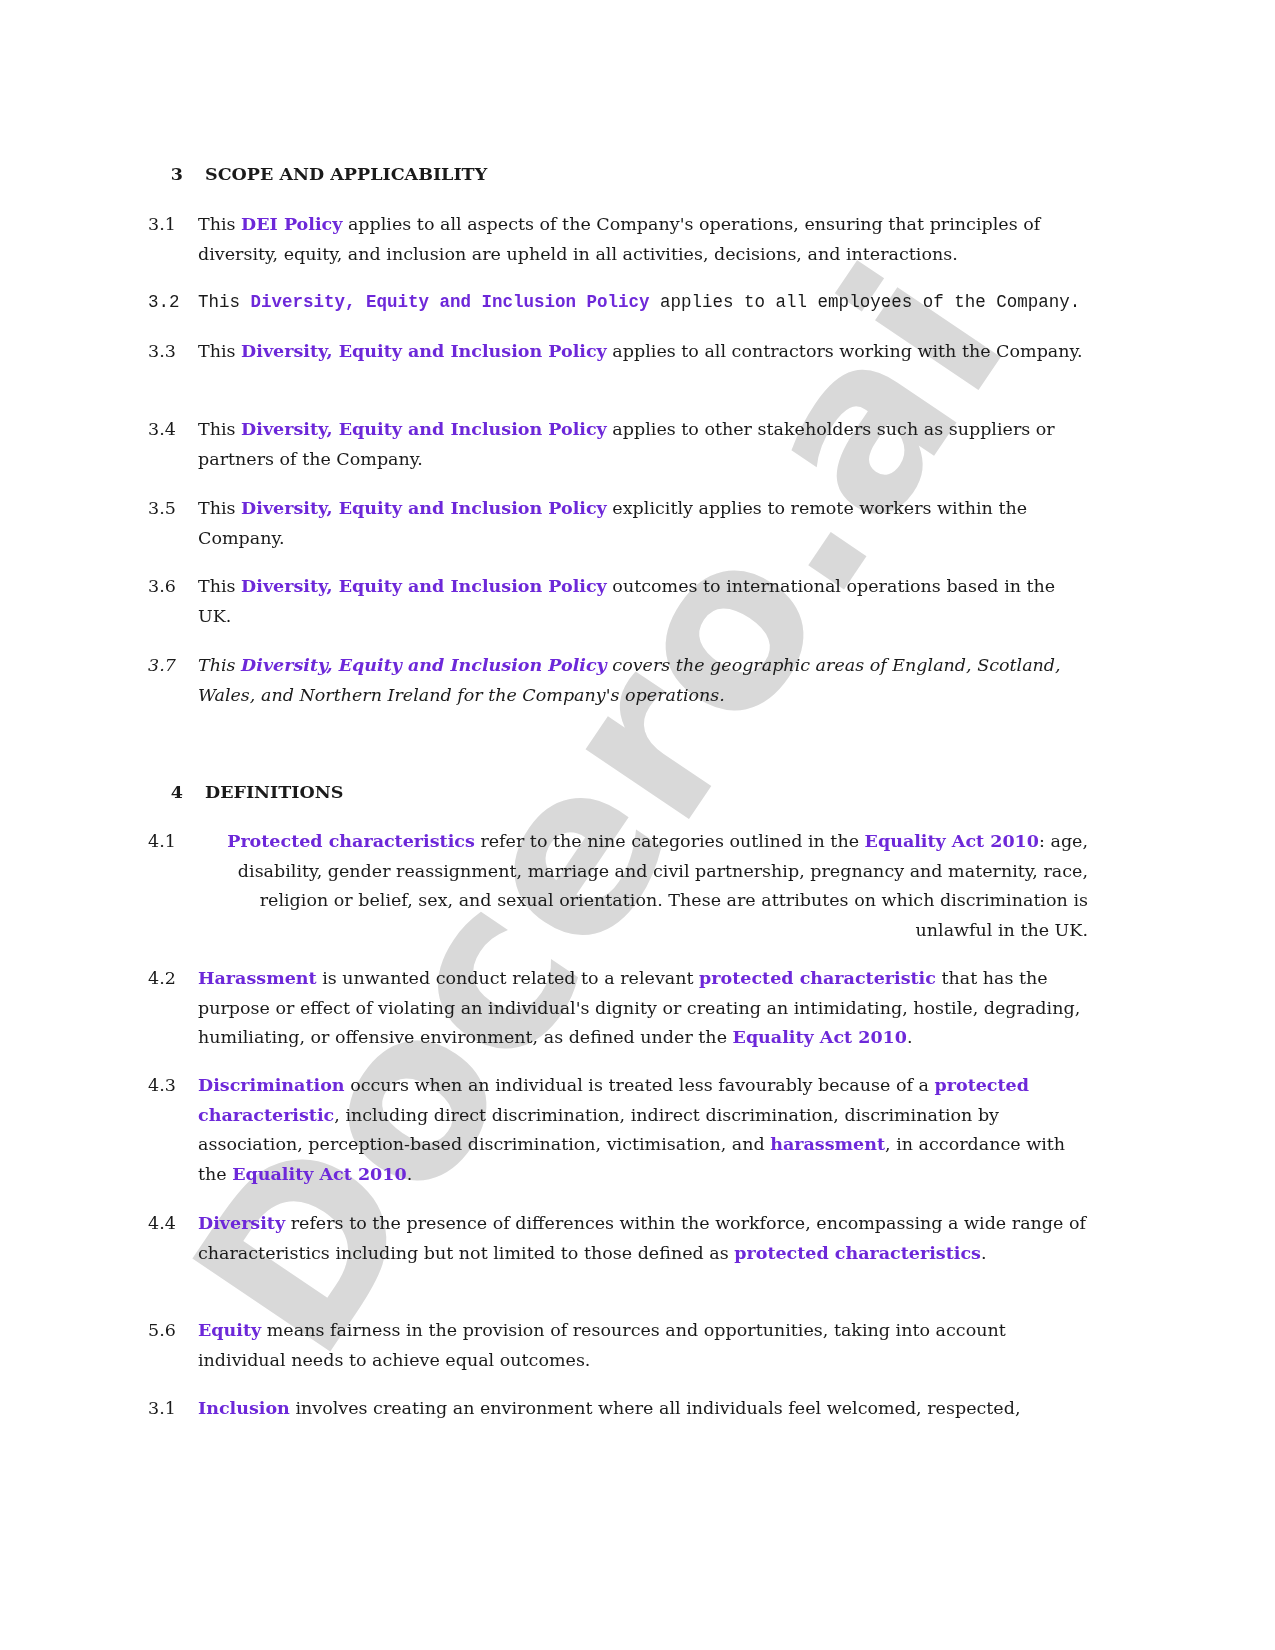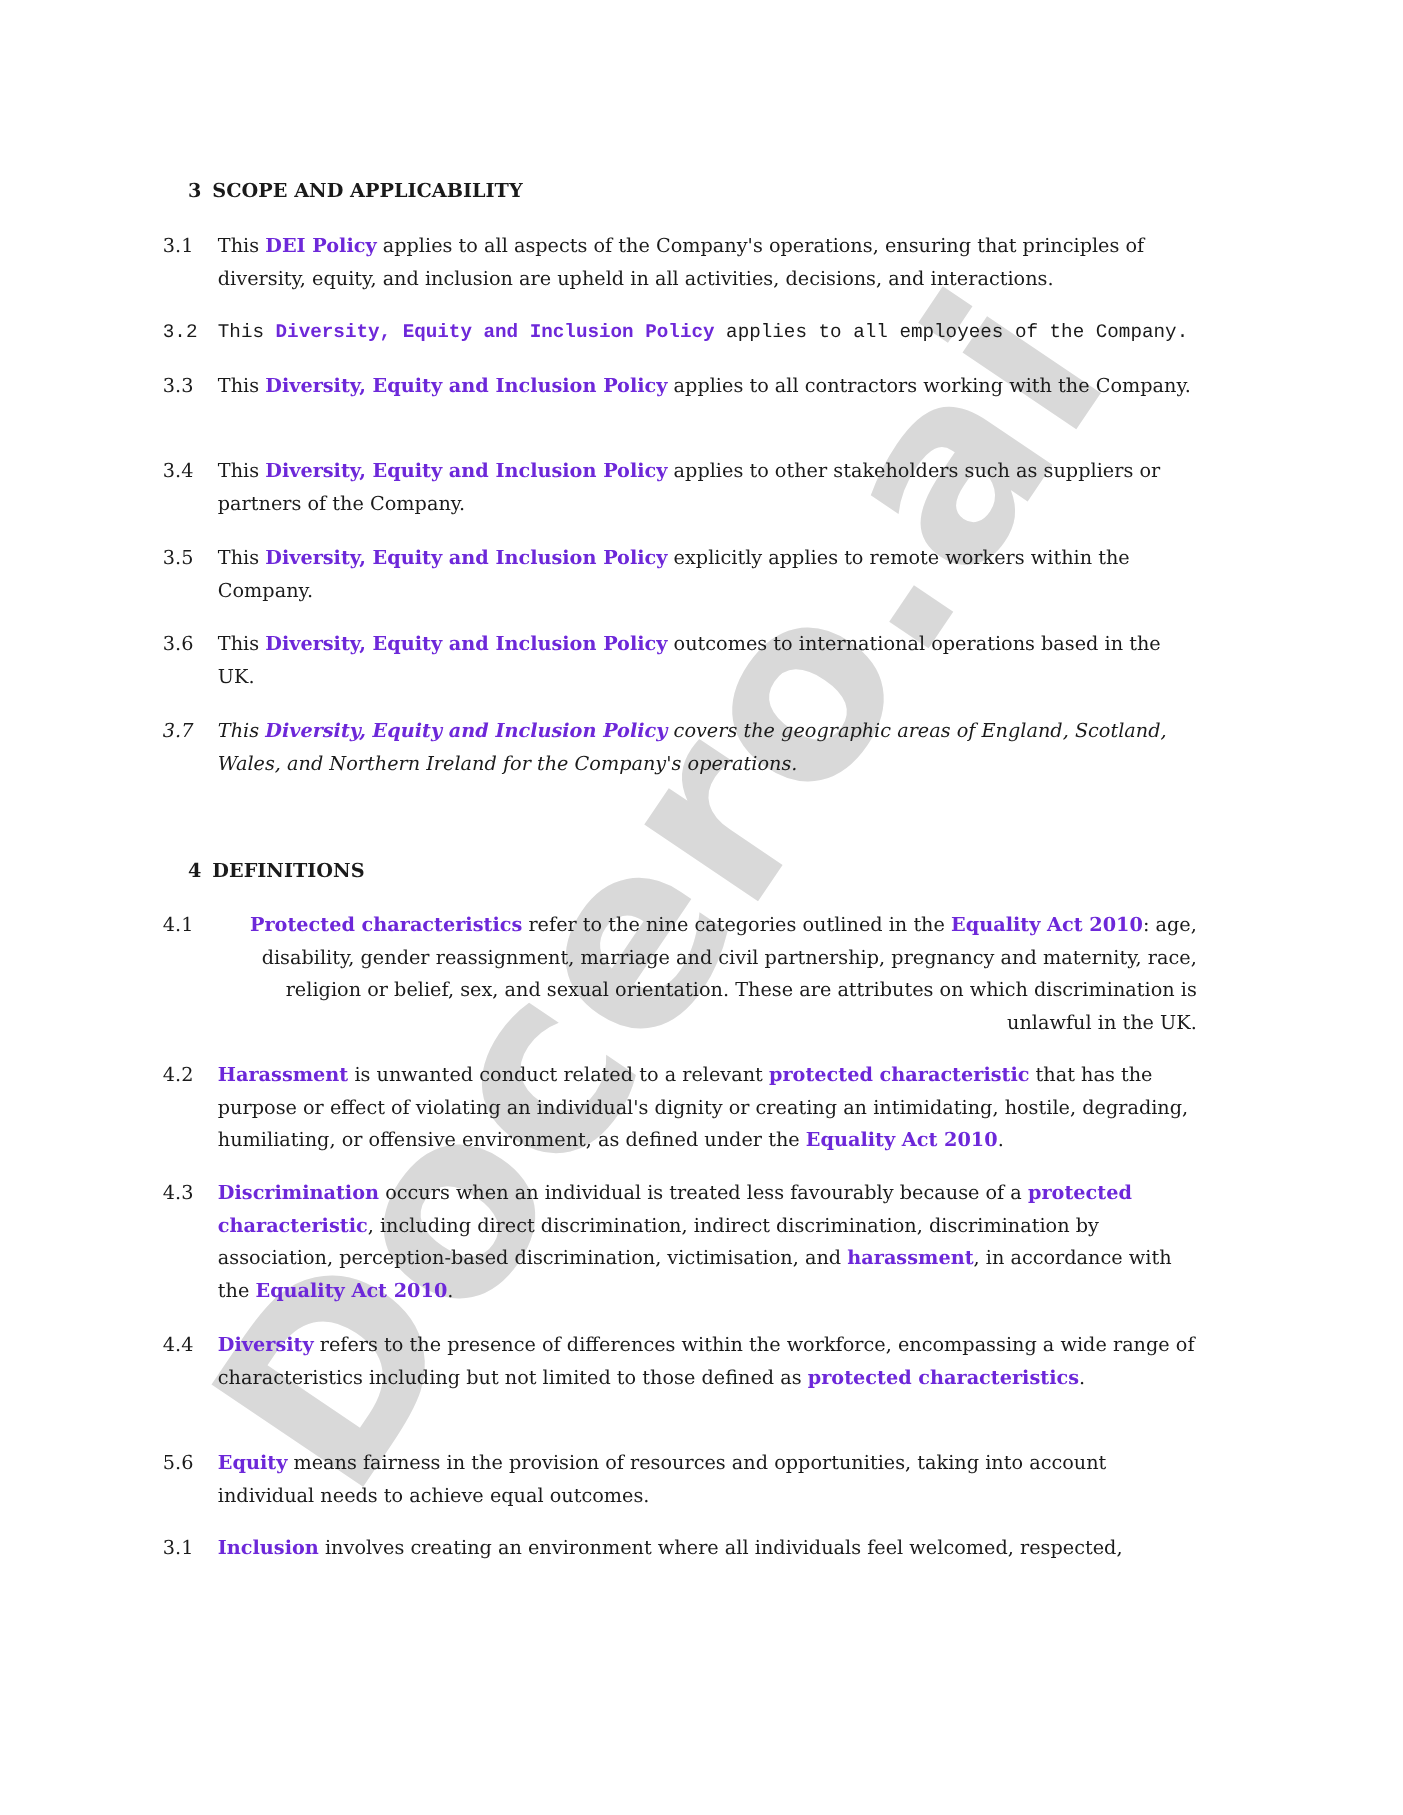--- a/index.html
+++ b/index.html
@@ -19,21 +19,21 @@
     font-family: "DejaVu Sans", "Liberation Sans", sans-serif;
     font-weight: bold; font-size: 228px; letter-spacing: 2px;
     color: #d9d9d9; white-space: nowrap; line-height: 1;
   }
   .content { position: absolute; left: 0; top: 0; width: 1275px; z-index: 1; }
   .heading {
     position: absolute; left: 150px; width: 960px; font-weight: bold;
     font-size: 17.5px; height: 30px;
   }
   .heading .num { position: absolute; left: 0; width: 33px; text-align: right; }
-  .heading .txt { position: absolute; left: 43px; }
+  .heading .txt { position: absolute; left: 55px; }
   .clause { position: absolute; left: 148px; width: 960px; }
   .clause .num { position: absolute; left: 0; top: 0; }
   .clause .body { margin-left: 50px; width: 890px; }
   b { font-weight: bold; color: #6d28d9; }
 </style>
 </head>
 <body>
 
 <div class="page">
   <div class="watermark">

